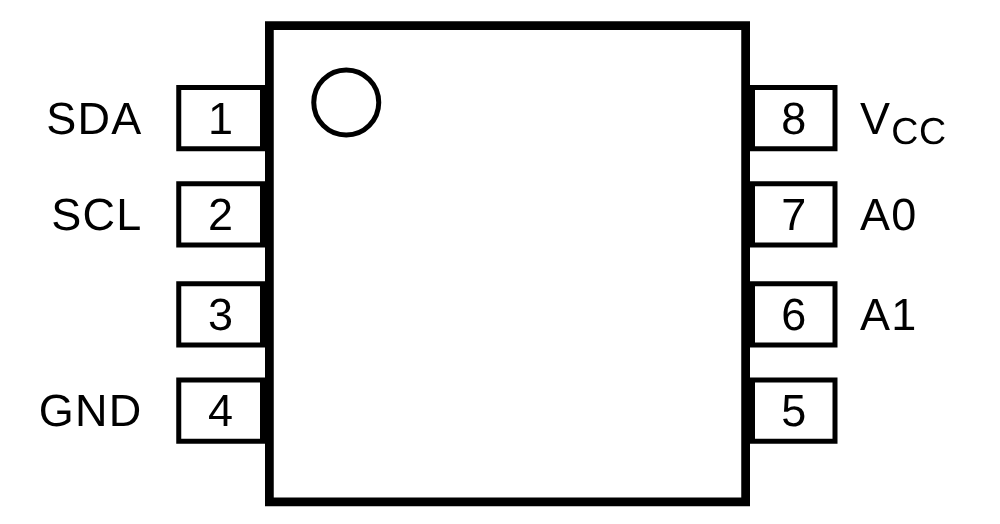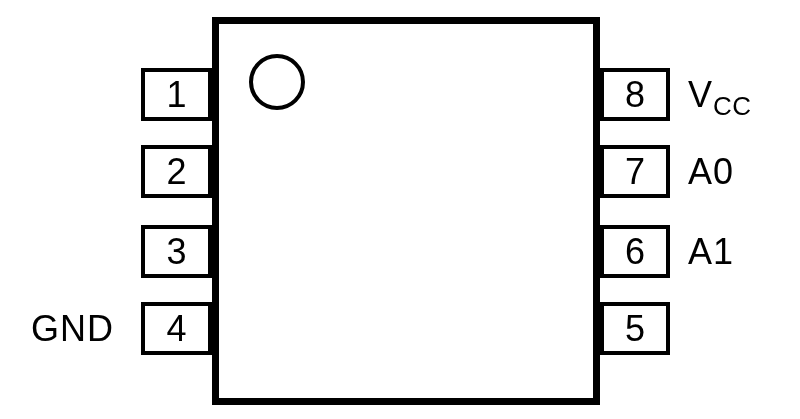--- a/index.html
+++ b/index.html
@@ -51,34 +51,36 @@
     letter-spacing: 1px;
     white-space: nowrap;
   }
   .plabel.side-left  { left: 0; width: 114px; text-align: right; }
   .plabel.side-right { left: 688px; text-align: left; }
   .row-0 { top: 68px; }
   .row-1 { top: 145px; }
   .row-2 { top: 225px; }
   .row-3 { top: 302px; }
   .sub {
-    font-size: 26px;
+    font-size: 30px;
     letter-spacing: 0.5px;
     vertical-align: -8px;
   }
 </style>
 </head>
 <body>
 
 <div class="stage">
 
   <div class="chip-body"></div>
 
   <div class="pin1-dot"></div>
 
+  <div class="plabel side-left row-0">SDA</div>
+  <div class="plabel side-left row-1">SCL</div>
   <div class="plabel side-left row-3">GND</div>
 
   <div class="pinbox side-left row-0">
     <span>1</span>
   </div>
   <div class="pinbox side-left row-1">
     <span>2</span>
   </div>
   <div class="pinbox side-left row-2">
     <span>3</span>

